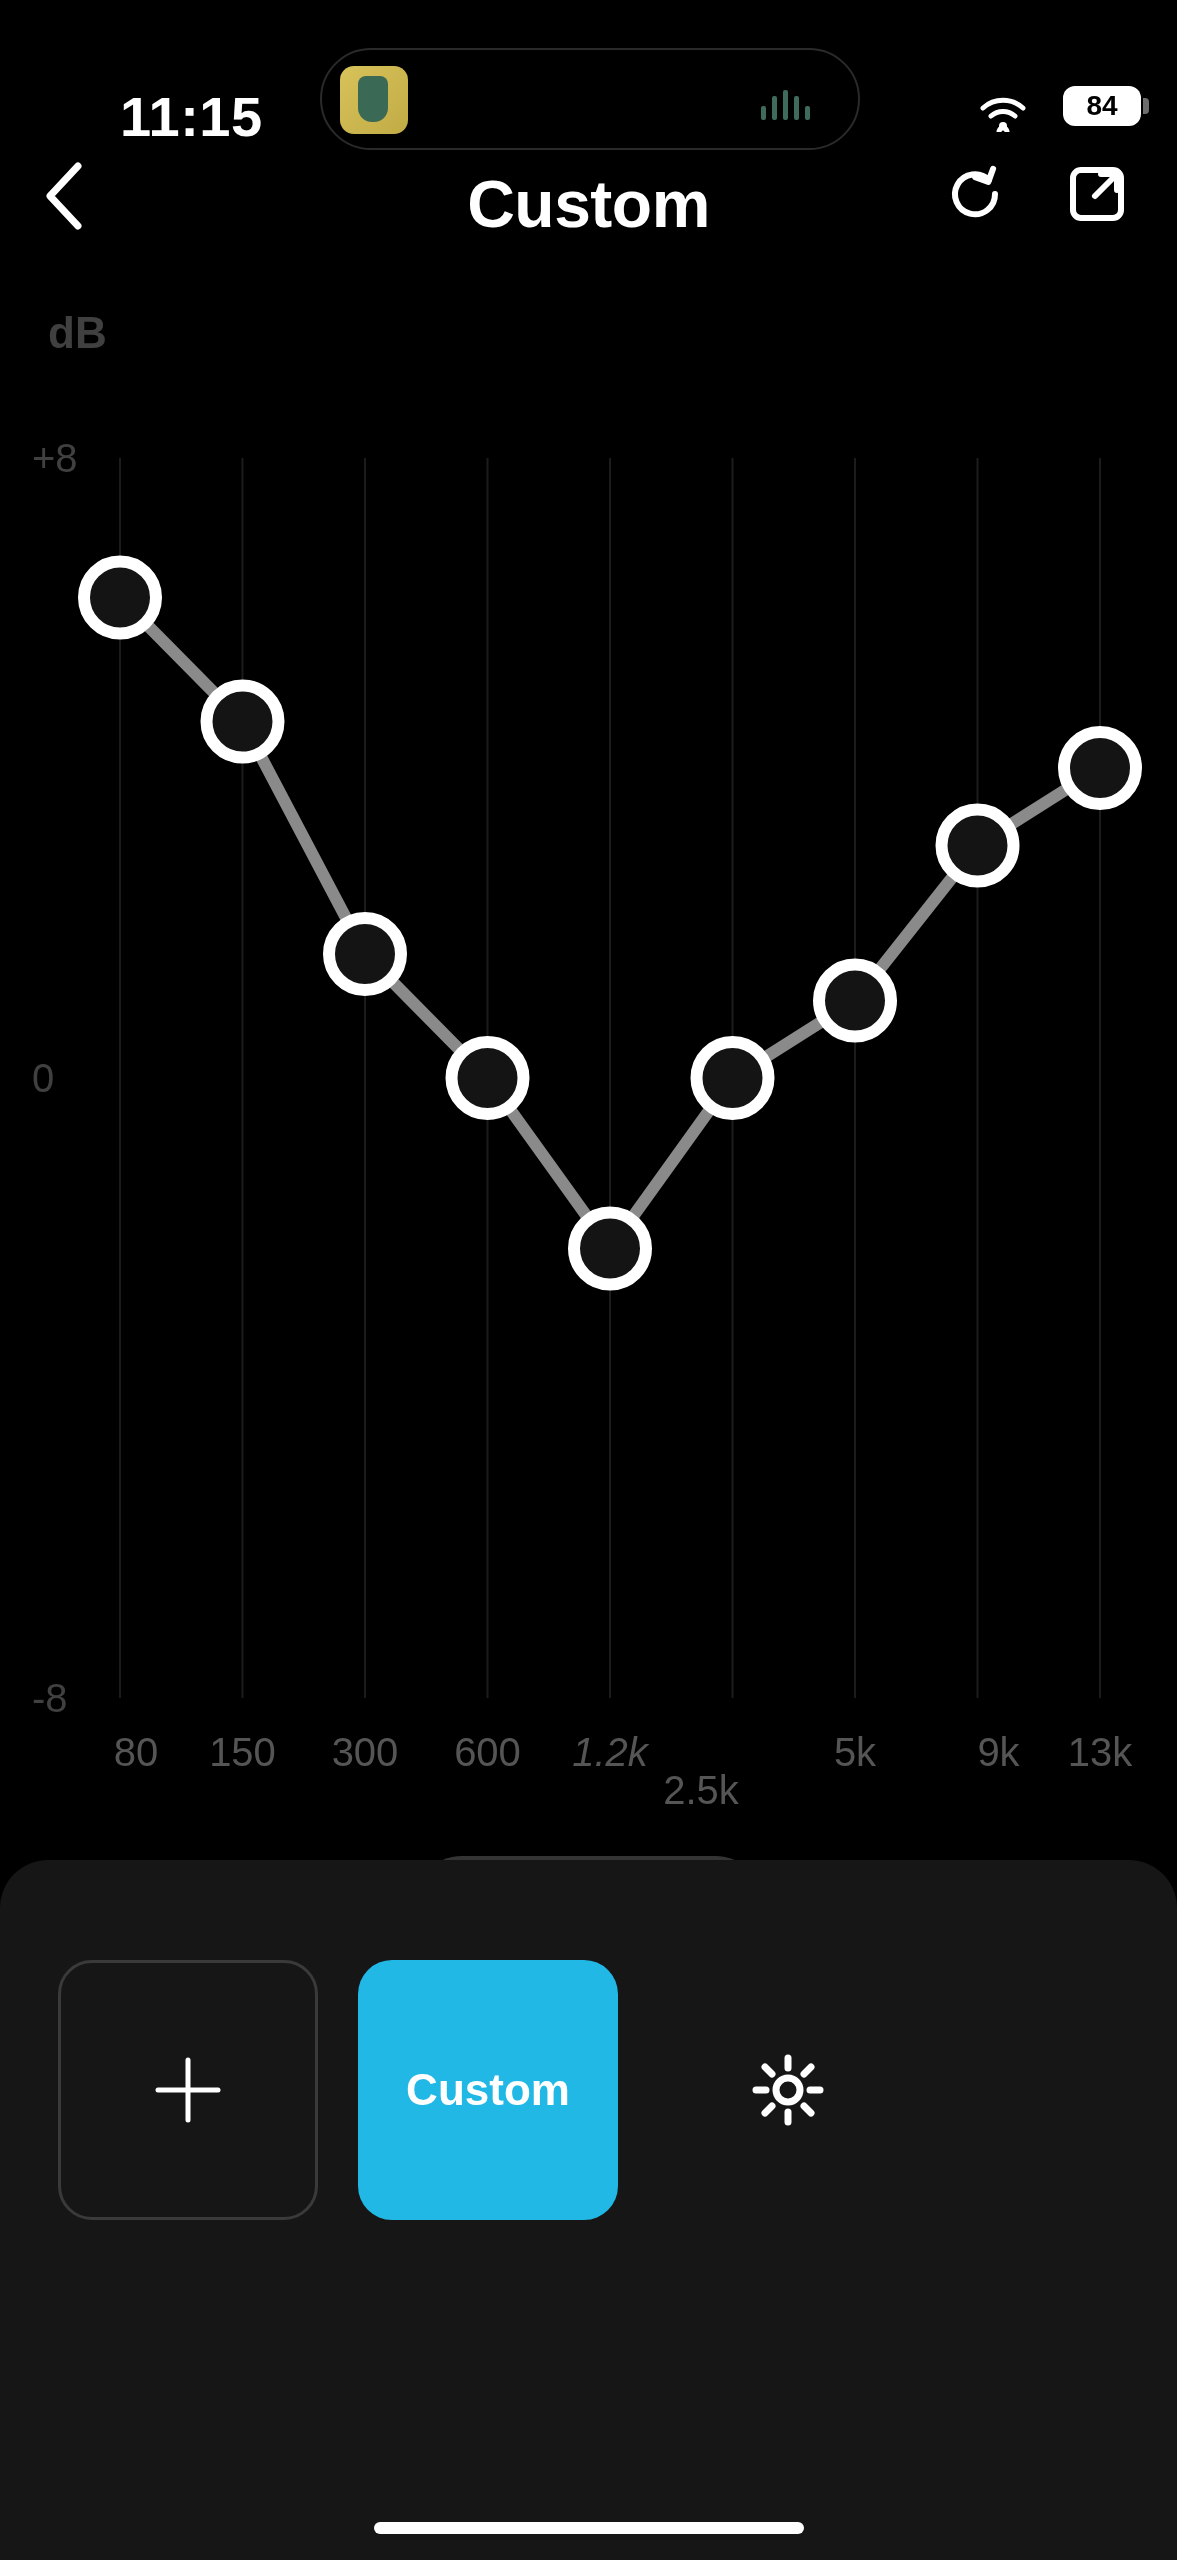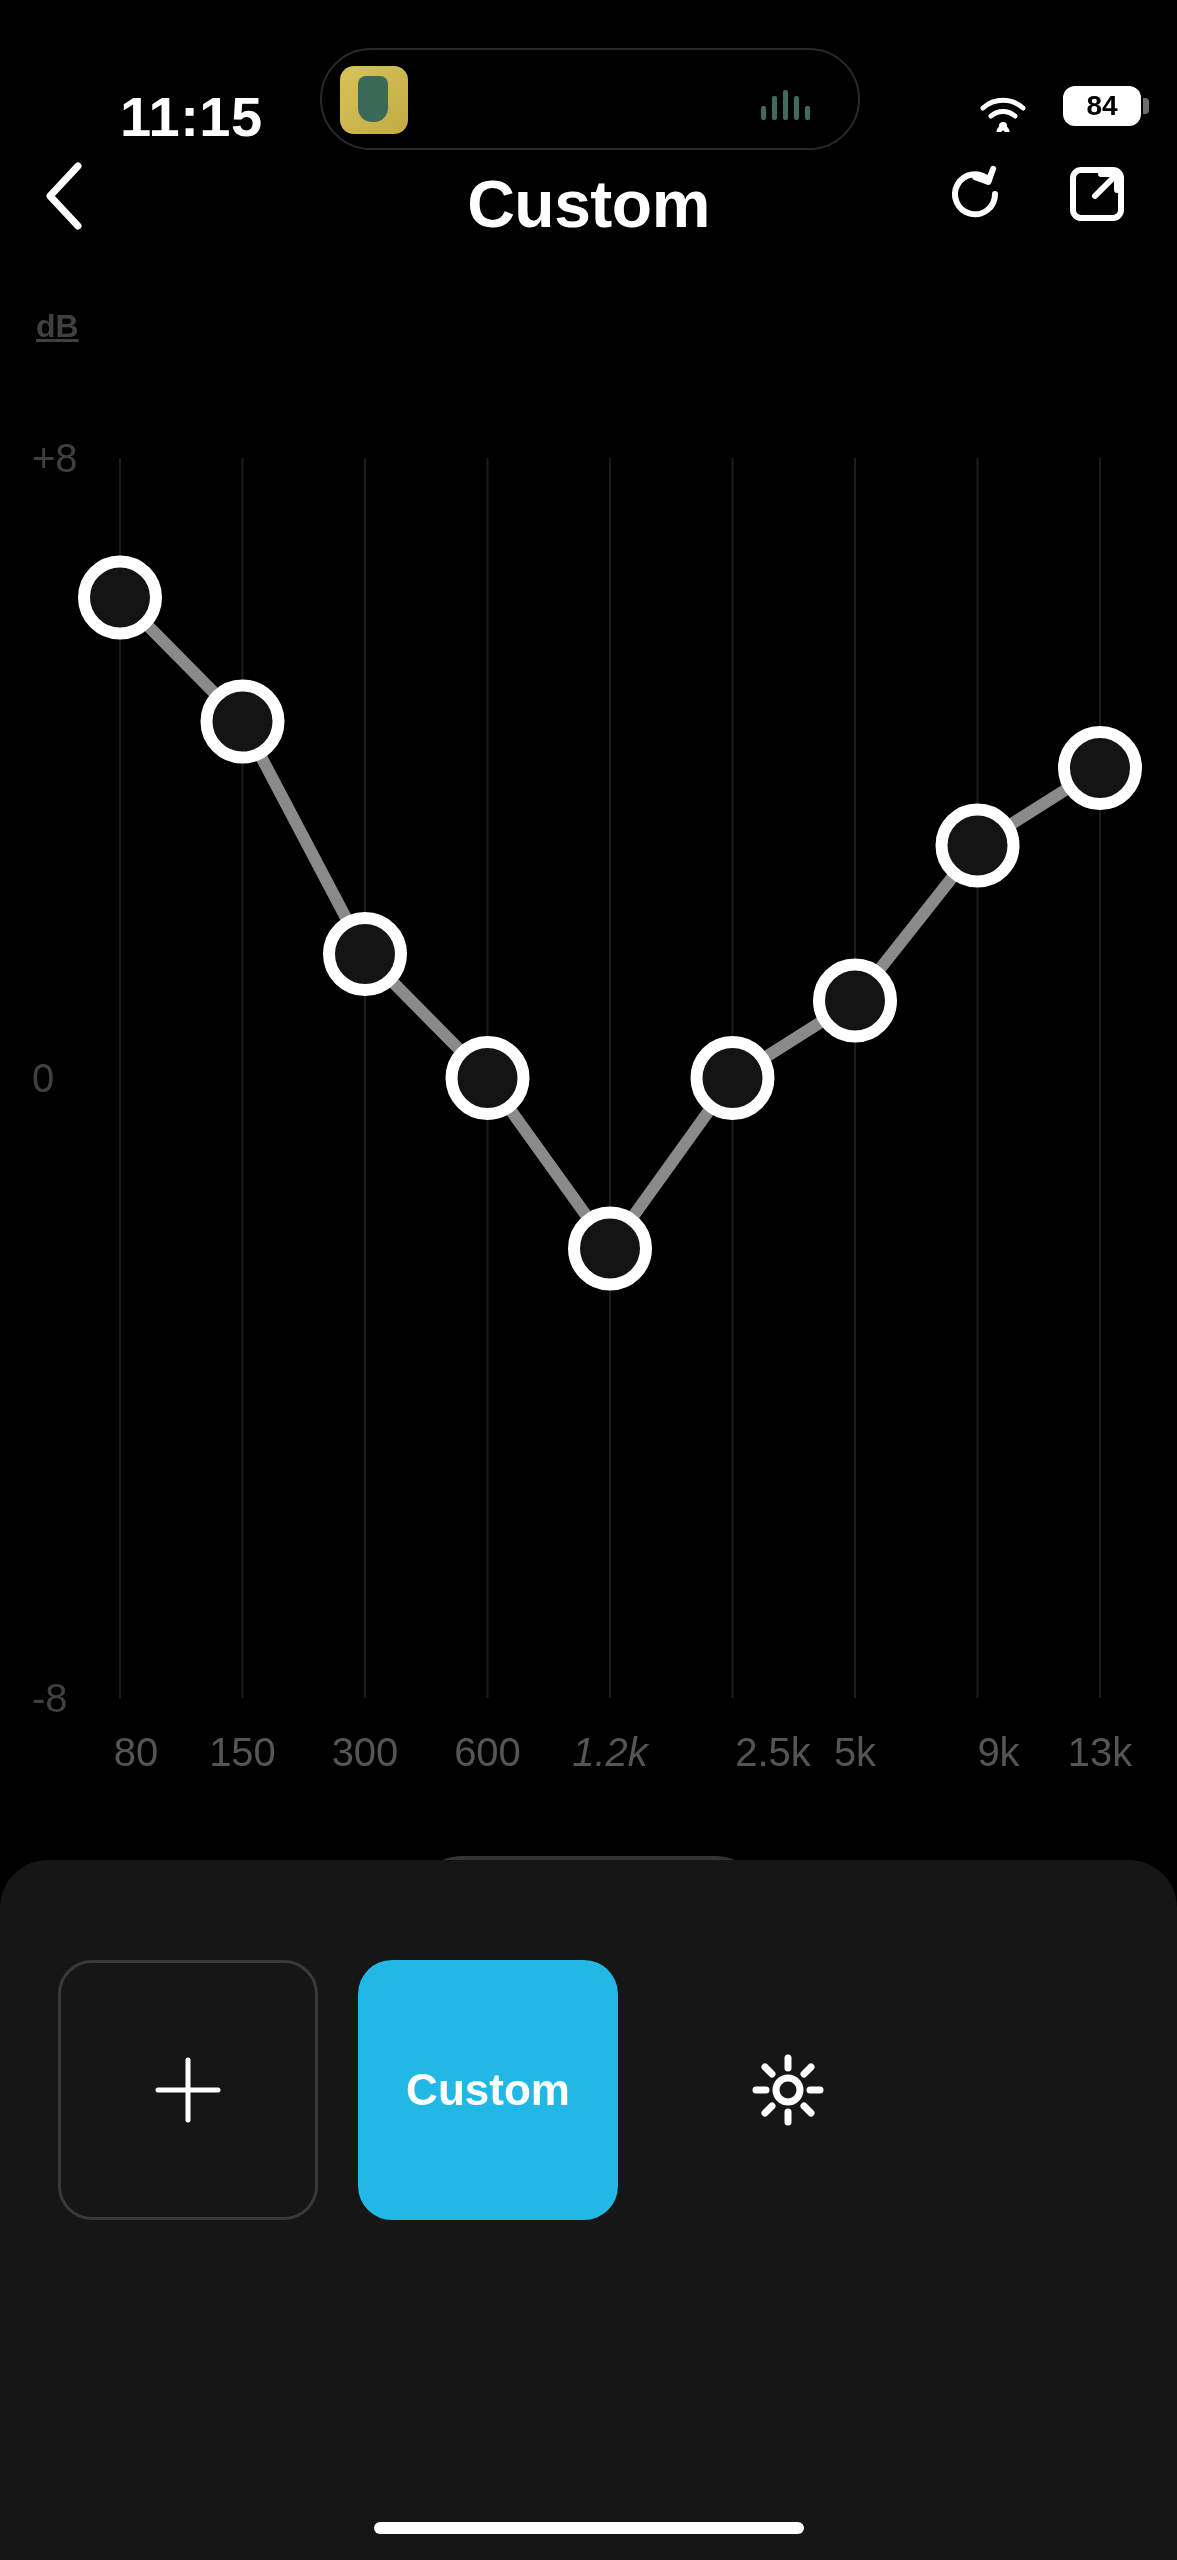--- a/index.html
+++ b/index.html
@@ -81,22 +81,22 @@
     font-size: 66px; font-weight: 800; letter-spacing:-0.5px;
   }
   .header .reset { position:absolute; right:170px; top:44px; }
   .header .share { position:absolute; right:48px; top:44px; }
   .iconbtn { cursor:pointer; }
 
   
   .chart-wrap { position:relative; width:100%; height:1570px; }
   .chart-wrap svg { position:absolute; left:0; top:0; }
   .db-label {
-    position:absolute; left:36px; top:40px;
-    font-size:32px; font-weight:600; color:var(--text-faint);text-decoration:underline;
+    position:absolute; left:48px; top:40px;
+    font-size:44px; font-weight:600; color:var(--text-faint);
   }
   .ytick { position:absolute; left:32px; font-size:40px; color:var(--text-faint); font-weight:500;}
   .xticks { position:absolute; left:0; right:0; bottom:48px; height:60px; }
   .xticks span {
     position:absolute; transform:translateX(-50%);
     font-size:40px; font-weight:500; color:#555;
   }
 
   
   .chip {
@@ -207,21 +207,21 @@
       <circle cx="855" cy="732.5" r="36" fill="var(--handle-fill)" stroke="var(--handle-stroke)" stroke-width="12"></circle>
       <circle cx="977.5" cy="577.5" r="36" fill="var(--handle-fill)" stroke="var(--handle-stroke)" stroke-width="12"></circle>
       <circle cx="1100" cy="500" r="36" fill="var(--handle-fill)" stroke="var(--handle-stroke)" stroke-width="12"></circle>
     </svg>
   <div class="xticks" id="xticks">
       <span style="left: 136px;">80</span>
       <span style="left: 242.5px;">150</span>
       <span style="left: 365px;">300</span>
       <span style="left: 487.5px;">600</span>
       <span style="left: 610px; font-style: italic;">1.2k</span>
-      <span style="left: 773px;">2.5k</span>
+      <span style="left: 701px; margin-top: 38px;">2.5k</span>
       <span style="left: 855px;">5k</span>
       <span style="left: 977.5px; margin-left: 21px;">9k</span>
       <span style="left: 1100px;">13k</span>
     </div>
 </div>
 
 <div class="chip">
   <span>
     <svg width="38" height="38" viewBox="0 0 38 38">
       <line x1="8" y1="4" x2="8" y2="34" stroke="#eee" stroke-width="4" stroke-linecap="round"></line>

